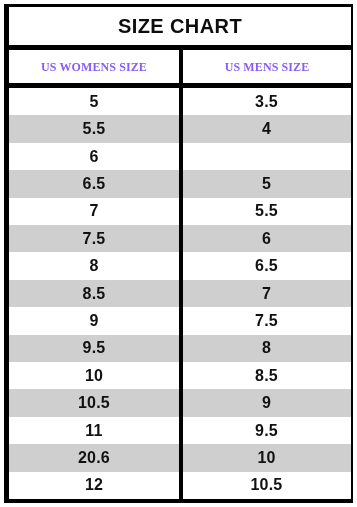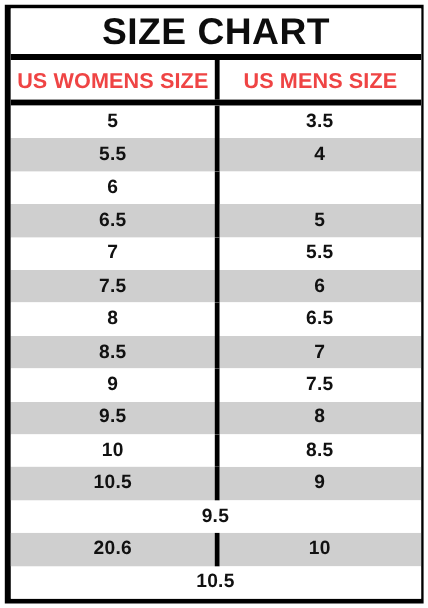--- a/index.html
+++ b/index.html
@@ -41,21 +41,21 @@
   
   .title-row {
     flex: 0 0 38px;
     display: flex;
     align-items: center;
     justify-content: center;
     background: #ffffff;
     border-bottom: 5px solid #000000;
   }
   .title-text {
-    font-size: 31px;
+    font-size: 20px;
     font-weight: bold;
     letter-spacing: 0.4px;
     color: #0d0d0d;
     text-align: center;
     line-height: 1;
     white-space: nowrap;
   }
 
   
   .header-row {
@@ -73,26 +73,27 @@
   }
   .header-cell.col-left {
     flex: 0 0 174px;
     border-right: 4px solid #000000;
   }
   .header-cell.col-right {
     flex: 1 1 auto;
     border-radius: 14px;
   }
   .header-text {
-    font-size: 18px;
+    font-size: 12px;
     font-weight: bold;
     letter-spacing: 0.1px;
-    color: #ef4444;
+    color: #8b5cf6;
     white-space: nowrap;
     line-height: 1;
+    font-family: Liberation Serif, serif;
   }
 
   
   .body-rows {
     flex: 1 1 auto;
     display: flex;
     flex-direction: column;
   }
   .data-row {
     flex: 1 1 0;
@@ -268,37 +269,43 @@
           <div class="data-cell col-left cell-bg">
             <span class="cell-value">10.5</span>
           </div>
           <div class="data-cell col-right">
             <div class="inner-pad cell-bg">
               <span class="cell-value">9</span>
             </div>
           </div>
         </div>
         <div class="data-row plain">
+          <div class="data-cell col-left cell-bg">
+            <span class="cell-value">11</span>
+          </div>
           <div class="data-cell col-right">
             <div class="inner-pad cell-bg">
               <span class="cell-value">9.5</span>
             </div>
           </div>
         </div>
         <div class="data-row shaded">
           <div class="data-cell col-left cell-bg">
             <span class="cell-value">20.6</span>
           </div>
           <div class="data-cell col-right">
             <div class="inner-pad cell-bg">
               <span class="cell-value">10</span>
             </div>
           </div>
         </div>
         <div class="data-row plain">
+          <div class="data-cell col-left cell-bg">
+            <span class="cell-value">12</span>
+          </div>
           <div class="data-cell col-right">
             <div class="inner-pad cell-bg">
               <span class="cell-value">10.5</span>
             </div>
           </div>
         </div>
       </div>
 
   </div>
 </div>

